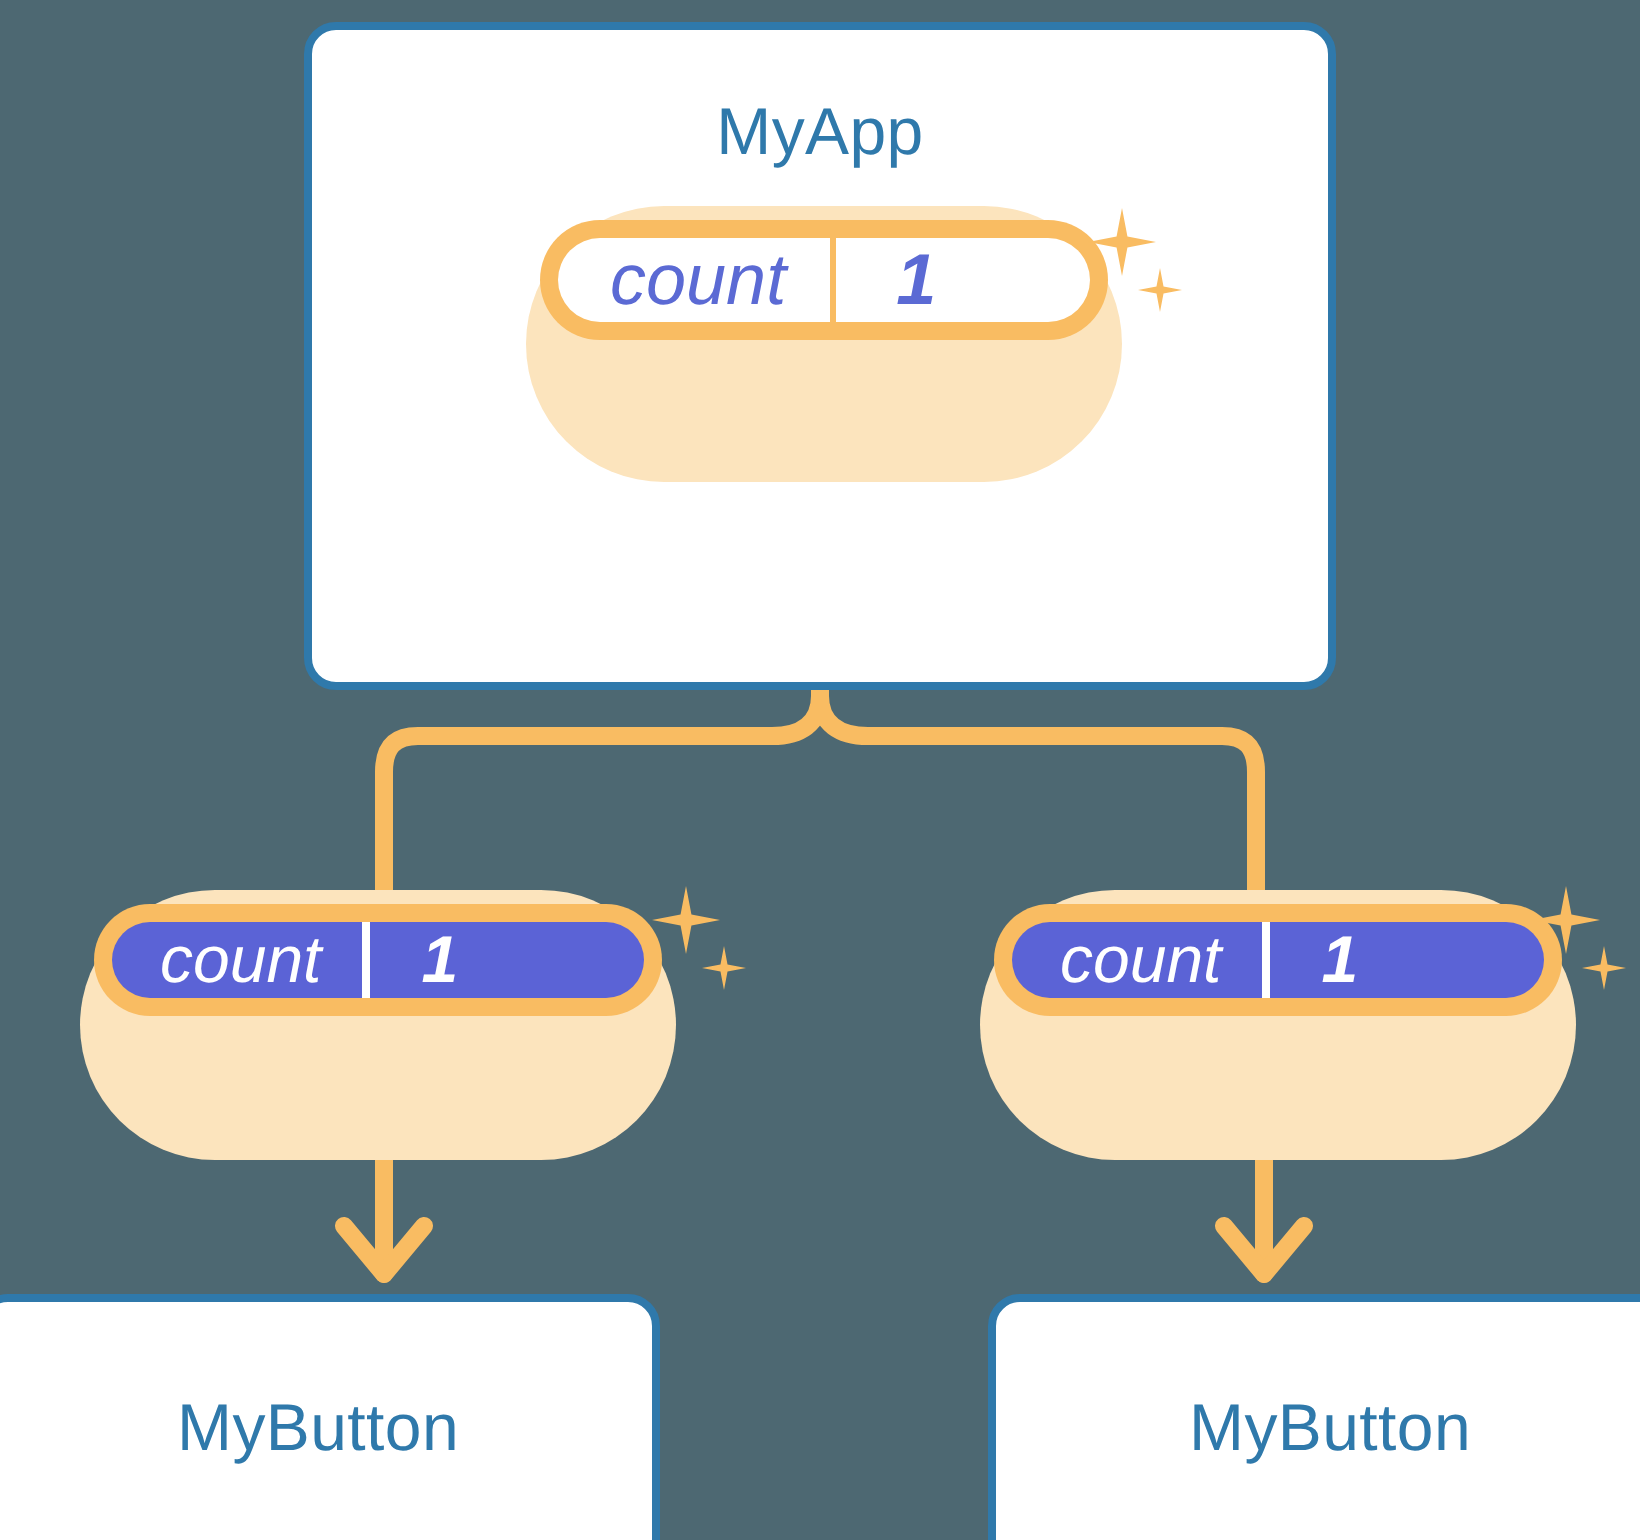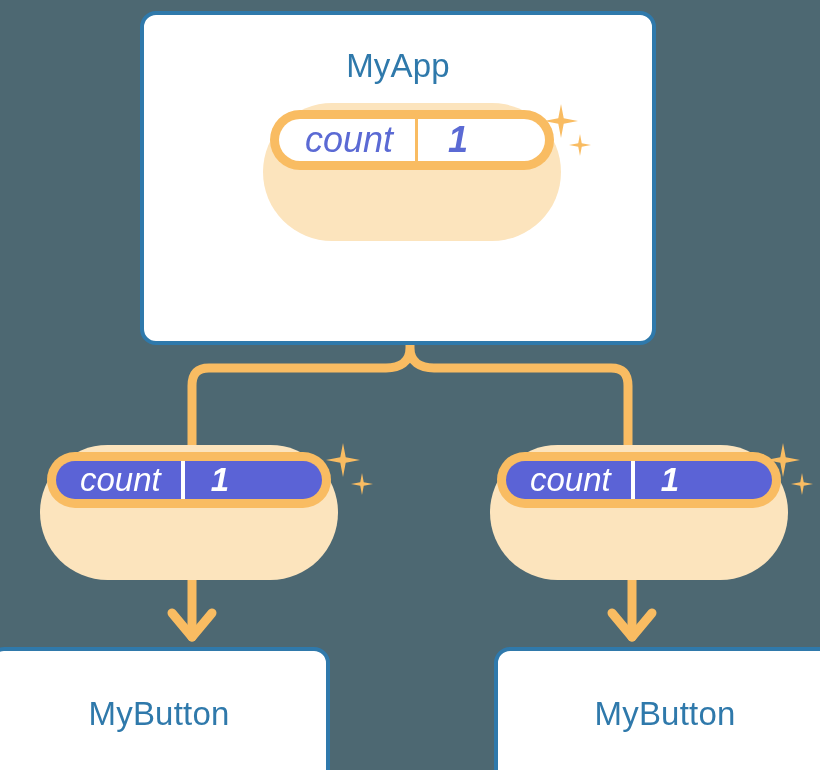--- a/index.html
+++ b/index.html
@@ -39,21 +39,21 @@
   .card-title {
     color: #2f79ab;
     font-size: 33px;
     font-weight: 400;
     letter-spacing: 0.2px;
     text-align: center;
     white-space: nowrap;
   }
 
   #card-myapp {
-    left: 140px;
+    left: 152px;
     top: 11px;
     width: 516px;
     height: 334px;
   }
   #card-myapp .card-title {
     margin-top: 32px;
   }
 
   .card-mybutton {
     top: 647px;

